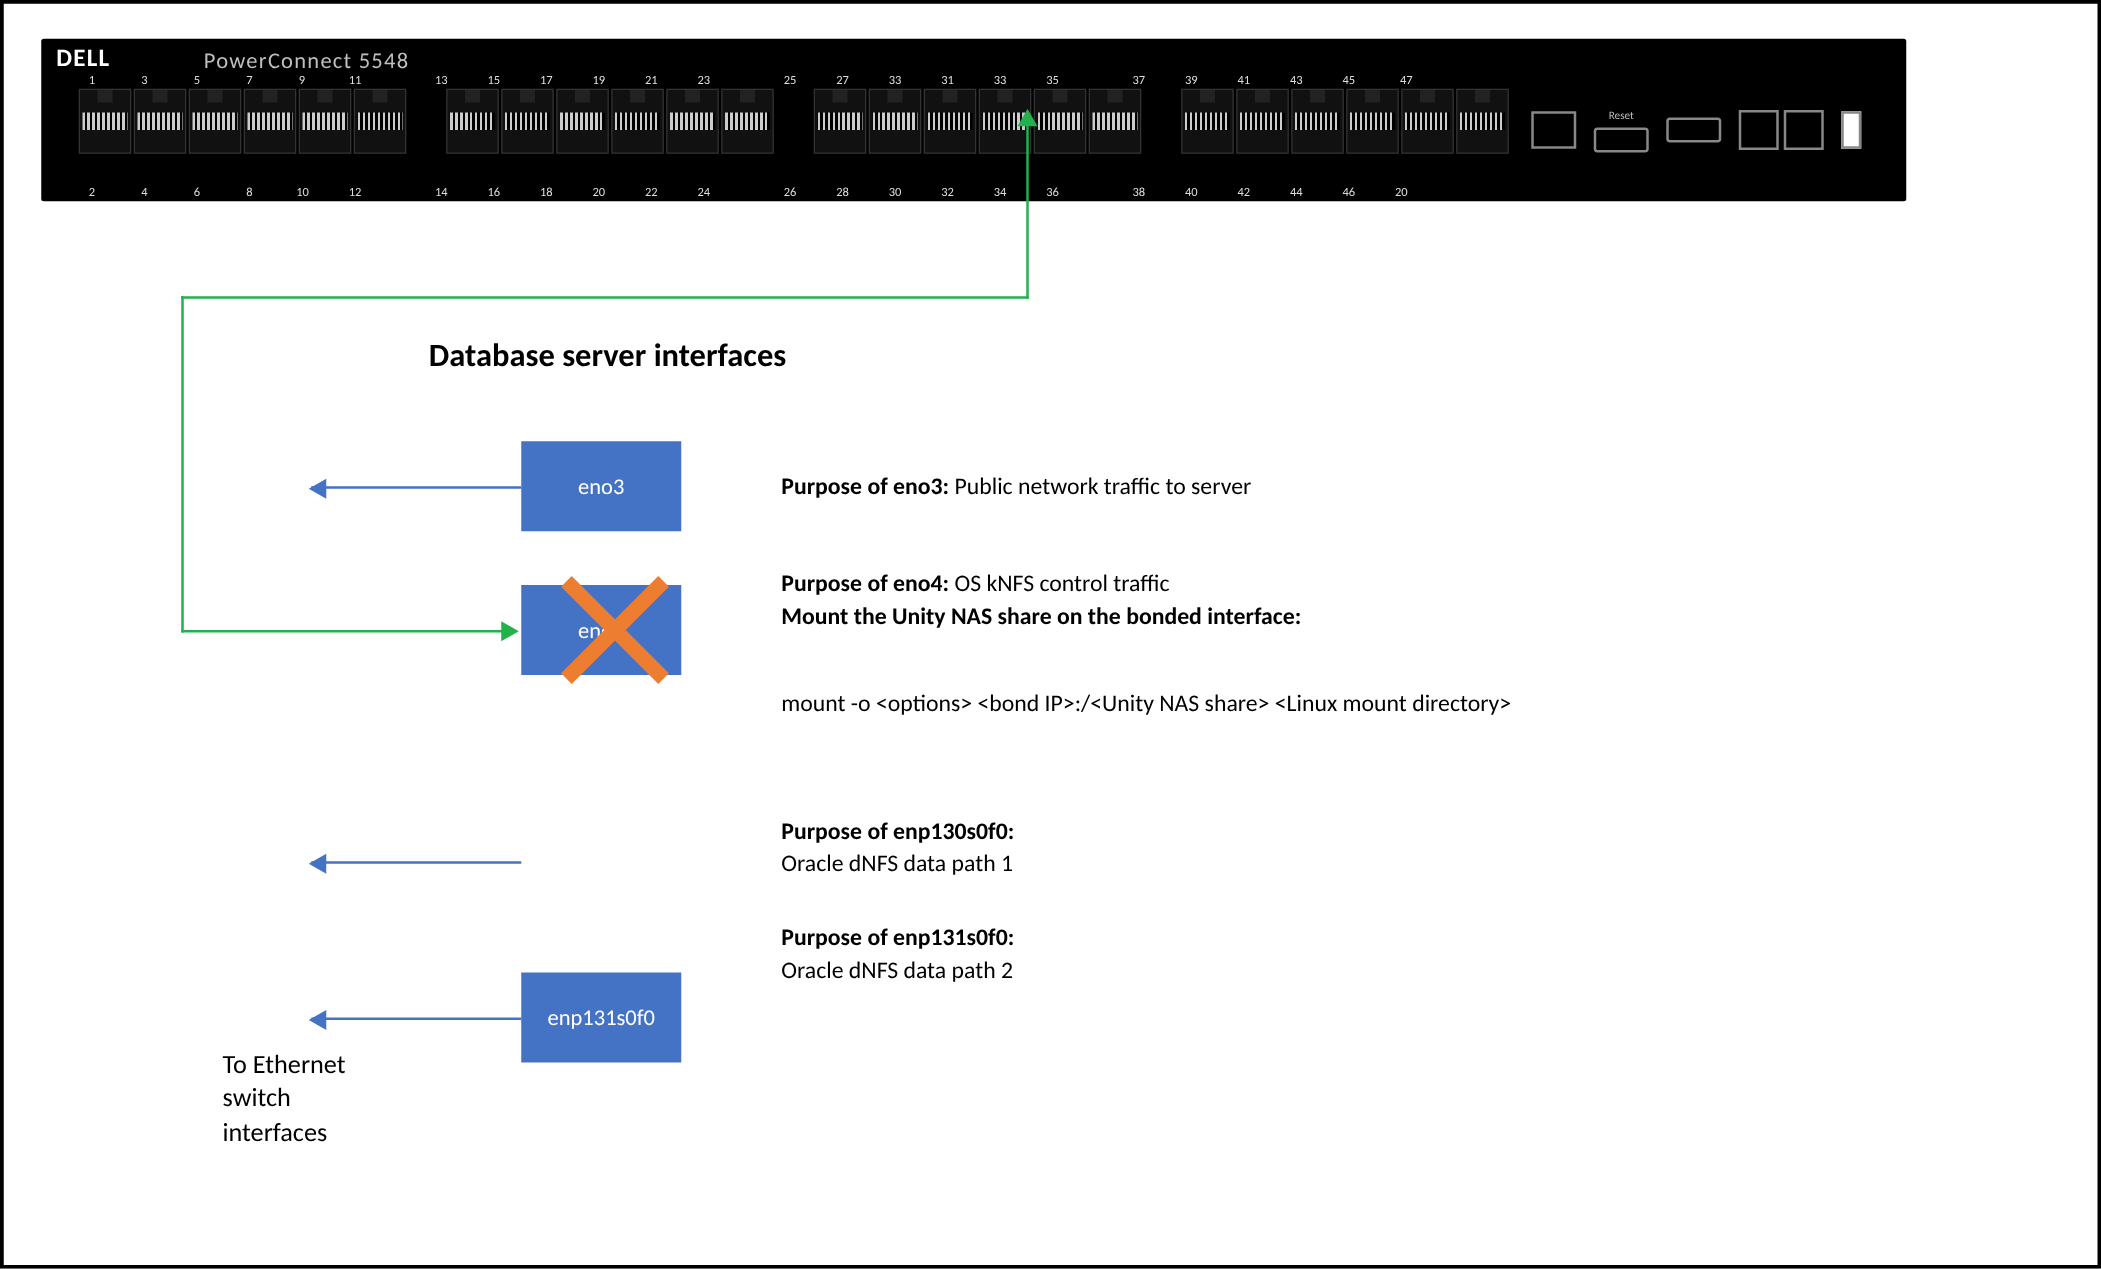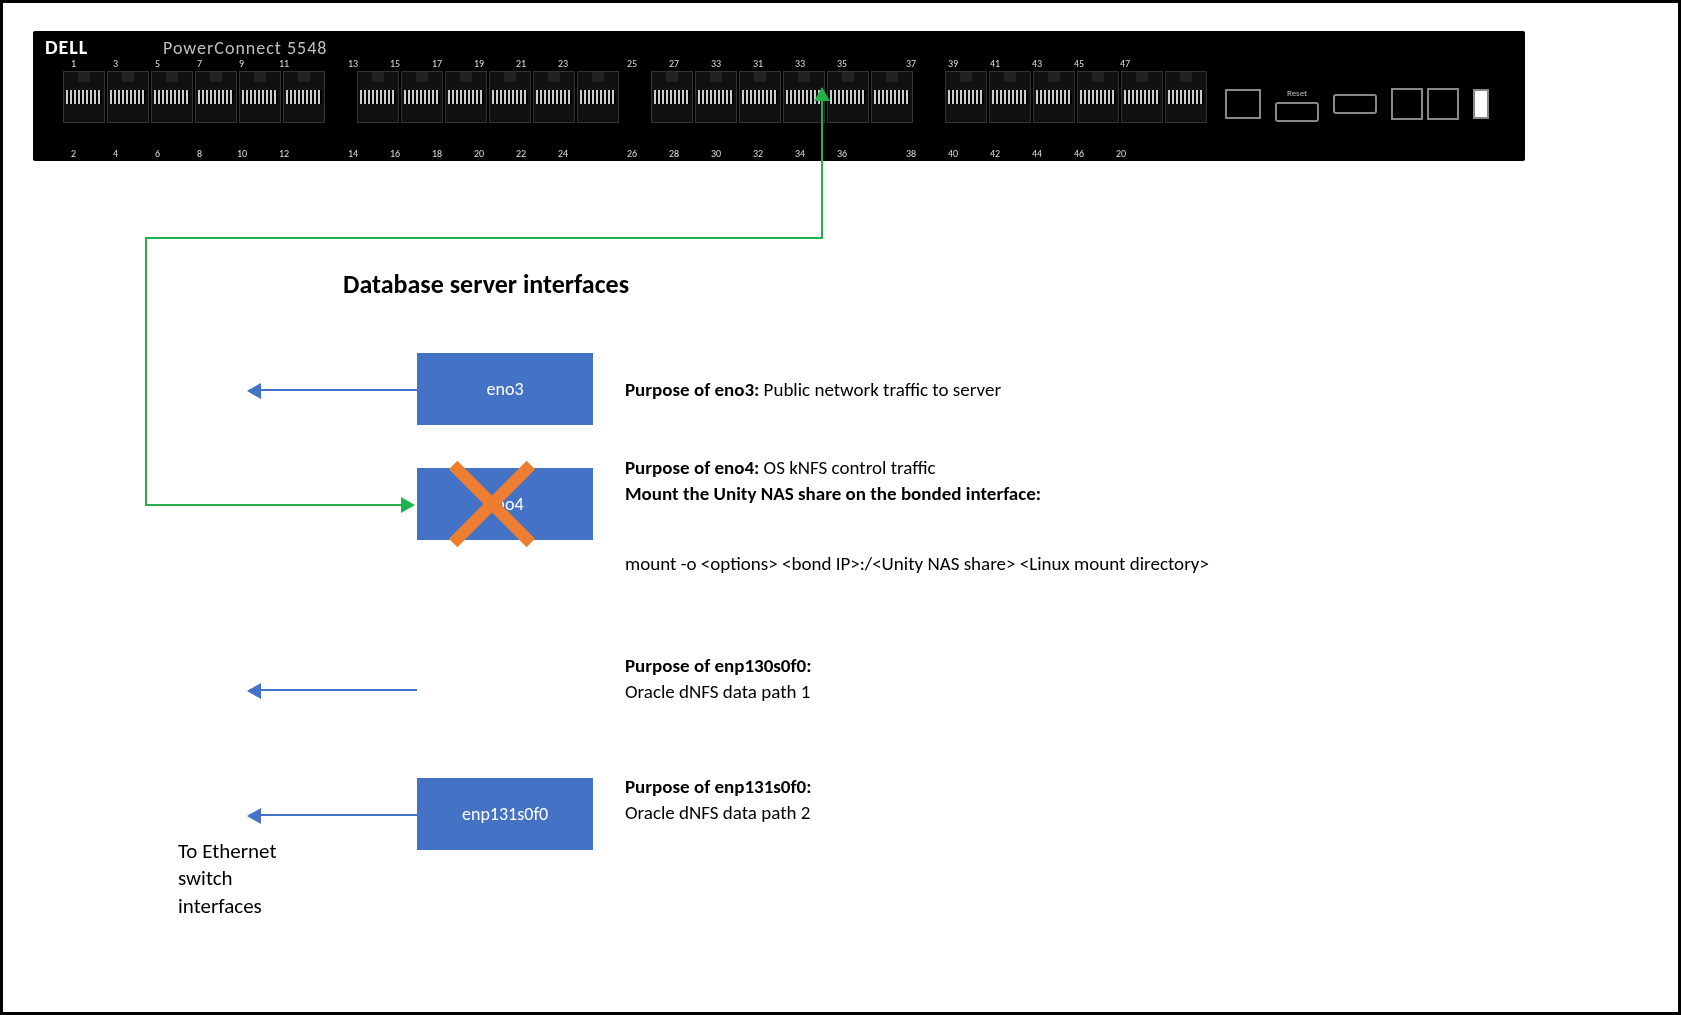--- a/index.html
+++ b/index.html
@@ -16,21 +16,21 @@
   .port-num-top{position:absolute;top:26px;font-size:10px;color:#ddd}
   .port-num-bot{position:absolute;top:116px;font-size:10px;color:#ddd}
   .switch-right{position:absolute;right:10px;top:34px;width:290px;height:78px;display:flex;align-items:center;gap:14px;color:#bbb;font-size:9px}
   .rj{width:32px;height:26px;border:2px solid #888;background:#000}
   .hdmi{width:40px;height:16px;border:2px solid #888;border-radius:3px}
   .sfp{width:28px;height:28px;border:2px solid #888}
   .usb{width:12px;height:26px;border:2px solid #888;background:#fff}
   
   .section-title{position:absolute;left:340px;top:265px;font-size:26px;font-weight:bold}
   
-  .ifbox{position:absolute;width:176px;height:72px;background:#4472c4;color:#fff;display:flex;align-items:center;justify-content:center;font-size:18px}
+  .ifbox{position:absolute;width:128px;height:72px;background:#4472c4;color:#fff;display:flex;align-items:center;justify-content:center;font-size:18px}
   
   .xmark{position:absolute;width:150px;height:72px;pointer-events:none}
   .xmark::before,.xmark::after{content:"";position:absolute;left:50%;top:50%;width:110px;height:12px;background:#ed7d31;transform-origin:center}
   .xmark::before{transform:translate(-50%,-50%) rotate(45deg)}
   .xmark::after{transform:translate(-50%,-50%) rotate(-45deg)}
   
   .arrow{position:absolute;height:0;border-top:2px solid #4472c4}
   .arrow .head{position:absolute;left:-2px;top:-8px;width:0;height:0;border-top:8px solid transparent;border-bottom:8px solid transparent;border-right:14px solid #4472c4}
   .green-line{position:absolute;background:#22b14c}
   .green-arrow-head-up{position:absolute;width:0;height:0;border-left:8px solid transparent;border-right:8px solid transparent;border-bottom:14px solid #22b14c}
@@ -193,21 +193,21 @@
     <div><b>Purpose of eno4:</b> <span>OS kNFS control traffic</span></div>
     <div><b>Mount the Unity NAS share on the bonded interface:</b></div>
   </div>
   <div class="txt" style="left:622px;top:548px">mount -o &lt;options&gt; &lt;bond IP&gt;:/&lt;Unity NAS share&gt; &lt;Linux mount directory&gt;</div>
 
   <div class="txt" style="left:622px;top:650px">
     <div><b>Purpose of enp130s0f0:</b></div>
     <div>Oracle dNFS data path 1</div>
   </div>
 
-  <div class="txt" style="left:622px;top:771px">
+  <div class="txt" style="left:622px;top:735px">
     <div><b>Purpose of enp131s0f0:</b></div>
     <div>Oracle dNFS data path 2</div>
   </div>
 
   <div class="footer-label" style="white-space:pre-line">To Ethernet
 switch
 interfaces</div>
 
 </div>
 

